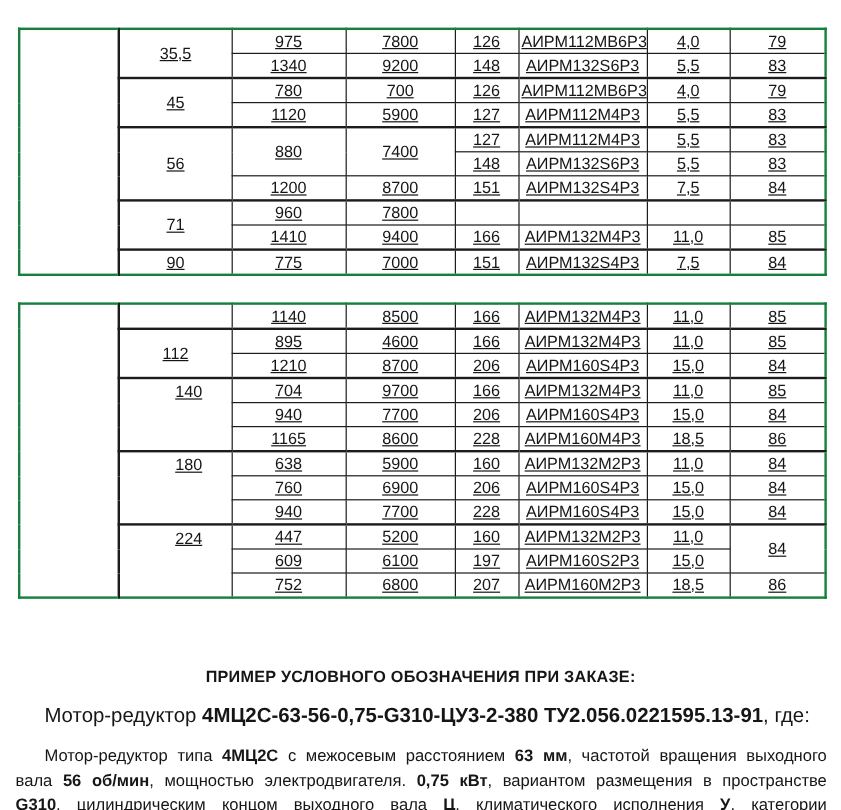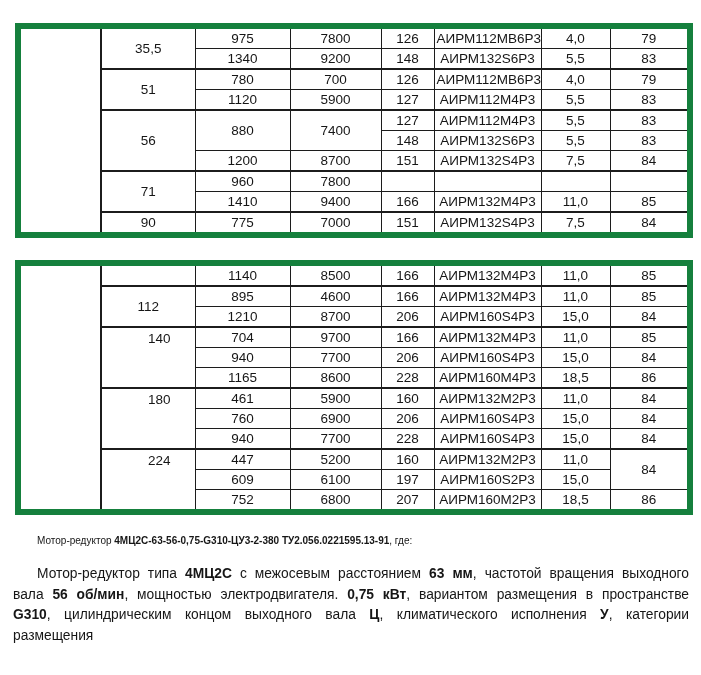--- a/index.html
+++ b/index.html
@@ -9,21 +9,22 @@
     color:#161616;
     -webkit-font-smoothing:antialiased;
   }
   .page{position:relative;width:701px;height:675px;background:#ffffff;}
 
   table.t{
     border-collapse:collapse;
     table-layout:fixed;
     width:672px;
     margin-left:15px;
-    border:6px solid #15803d;
+    border:2px solid #15803d;
+    text-decoration:underline;
   }
   table.t1{margin-top:23px;}
   table.t2{margin-top:22px;}
   .t td{
     border:1px solid #1c1c1c;
     text-align:center;
     vertical-align:middle;
     font-size:13.5px;
     height:19px;
     line-height:16px;
@@ -37,21 +38,21 @@
 
   .heading{
     margin:57px 10px 0 10px;
     text-align:center;
     font-weight:bold;
     font-size:13.5px;
     letter-spacing:0.2px;
   }
   .para1{
     margin:17px 12px 0 37px;
-    font-size:10px;
+    font-size:17px;
     line-height:18px;
   }
   .para2{
     margin:14px 12px 0 13px;
     font-size:13.8px;
     line-height:20.5px;
     text-align:justify;
     text-indent:24px;
     word-spacing:2px;
   }
@@ -86,21 +87,21 @@
       </tr>
       <tr>
         <td>1340</td>
         <td>9200</td>
         <td>148</td>
         <td>АИРМ132S6Р3</td>
         <td>5,5</td>
         <td>83</td>
       </tr>
       <tr class="gt">
-        <td rowspan="2">51</td>
+        <td rowspan="2">45</td>
         <td>780</td>
         <td>700</td>
         <td>126</td>
         <td>АИРМ112МВ6Р3</td>
         <td>4,0</td>
         <td>79</td>
       </tr>
       <tr>
         <td>1120</td>
         <td>5900</td>
@@ -220,21 +221,21 @@
       <tr>
         <td>1165</td>
         <td>8600</td>
         <td>228</td>
         <td>АИРМ160М4Р3</td>
         <td>18,5</td>
         <td>86</td>
       </tr>
       <tr class="gt">
         <td rowspan="3" class="top">180</td>
-        <td>461</td>
+        <td>638</td>
         <td>5900</td>
         <td>160</td>
         <td>АИРМ132М2Р3</td>
         <td>11,0</td>
         <td>84</td>
       </tr>
       <tr>
         <td>760</td>
         <td>6900</td>
         <td>206</td>
@@ -270,18 +271,19 @@
         <td>752</td>
         <td>6800</td>
         <td>207</td>
         <td>АИРМ160М2Р3</td>
         <td>18,5</td>
         <td>86</td>
       </tr>
     </tbody>
   </table>
 
+  <div class="heading">ПРИМЕР УСЛОВНОГО ОБОЗНАЧЕНИЯ ПРИ ЗАКАЗЕ:</div>
 
   <p class="para1"><span>Мотор-редуктор </span><b>4МЦ2С-63-56-0,75-G310-ЦУ3-2-380 ТУ2.056.0221595.13-91</b><span>, где:</span></p>
 
   <p class="para2"><span>Мотор-редуктор типа </span><b>4МЦ2С</b><span> с межосевым расстоянием </span><b>63 мм</b><span>, частотой вращения выходного вала </span><b>56 об/мин</b><span>, мощностью электродвигателя. </span><b>0,75 кВт</b><span>, вариантом размещения в пространстве </span><b>G310</b><span>, цилиндрическим концом выходного вала </span><b>Ц</b><span>, климатического исполнения </span><b>У</b><span>, категории размещения </span></p>
 
 </div>
 
 </body></html>

